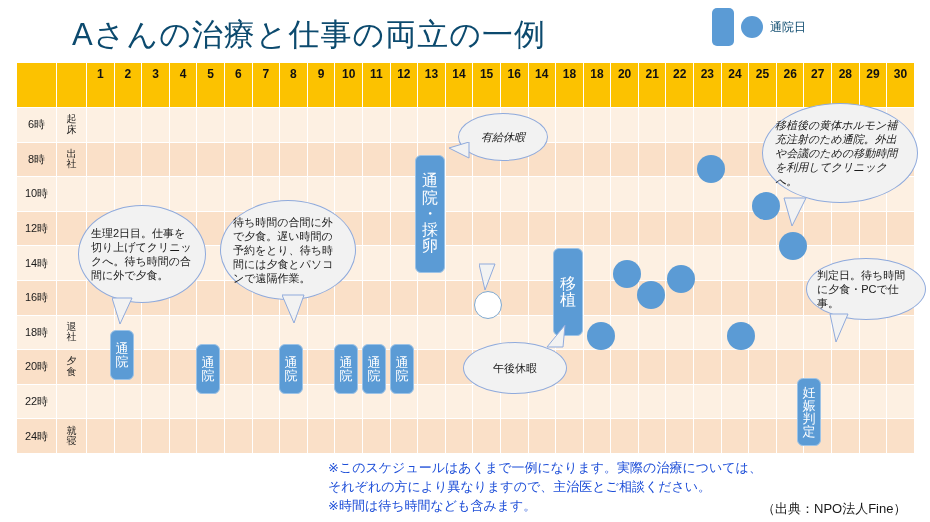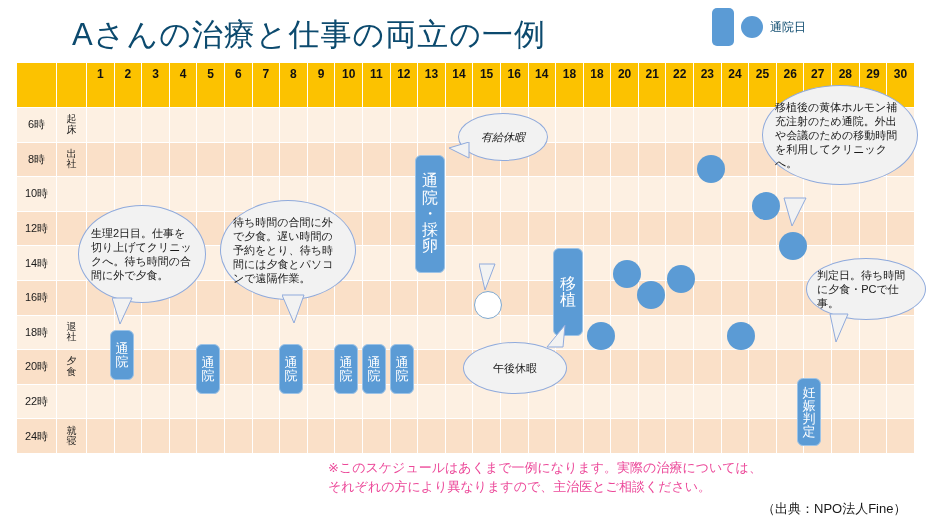--- a/index.html
+++ b/index.html
@@ -168,21 +168,21 @@
     width: 0; height: 0;
   }
 
   
   #footnotes {
     position: absolute;
     left: 328px;
     top: 459px;
     font-size: 13px;
     line-height: 1.45;
-    color: #ec4899;
+    color: #1d4ed8;
   }
   #source {
     position: absolute;
     left: 762px;
     top: 500px;
     font-size: 13px;
     color: #1a1a1a;
   }
 </style>
 </head>
@@ -694,33 +694,34 @@
     <polygon points="0,2 16,2 6,28" fill="#f2f2f2" stroke="#8faadc" stroke-width="1"></polygon>
   </svg>
 
   <div class="bubble center" style="left:463px; top:342px; width:104px; height:52px;">
     <div class="btxt">午後休暇</div>
   </div>
   <svg class="tail" style="left:545px; top:325px; width:24px; height:24px;">
     <polygon points="2,22 18,22 20,0" fill="#f2f2f2" stroke="#8faadc" stroke-width="1"></polygon>
   </svg>
 
-  <div class="bubble" style="left:762px; top:85px; width:156px; height:100px;">
+  <div class="bubble" style="left:762px; top:103px; width:156px; height:100px;font-style:italic;">
     <div class="btxt">移植後の黄体ホルモン補充注射のため通院。外出や会議のための移動時間を利用してクリニックへ。</div>
   </div>
   <svg class="tail" style="left:782px; top:196px; width:28px; height:32px;">
     <polygon points="2,2 24,2 10,30" fill="#f2f2f2" stroke="#8faadc" stroke-width="1"></polygon>
   </svg>
 
   <div class="bubble" style="left:806px; top:258px; width:120px; height:62px;">
     <div class="btxt" style="padding:0 10px;">判定日。待ち時間に夕食・PCで仕事。</div>
   </div>
   <svg class="tail" style="left:828px; top:312px; width:24px; height:32px;">
     <polygon points="2,2 20,2 8,30" fill="#f2f2f2" stroke="#8faadc" stroke-width="1"></polygon>
   </svg>
 
 </div>
 
 <div id="footnotes">
   <div>※このスケジュールはあくまで一例になります。実際の治療については、</div>
   <div>それぞれの方により異なりますので、主治医とご相談ください。</div>
+  <div>※時間は待ち時間なども含みます。</div>
 </div>
 <div id="source">（出典：NPO法人Fine）</div>
 
 </body></html>

